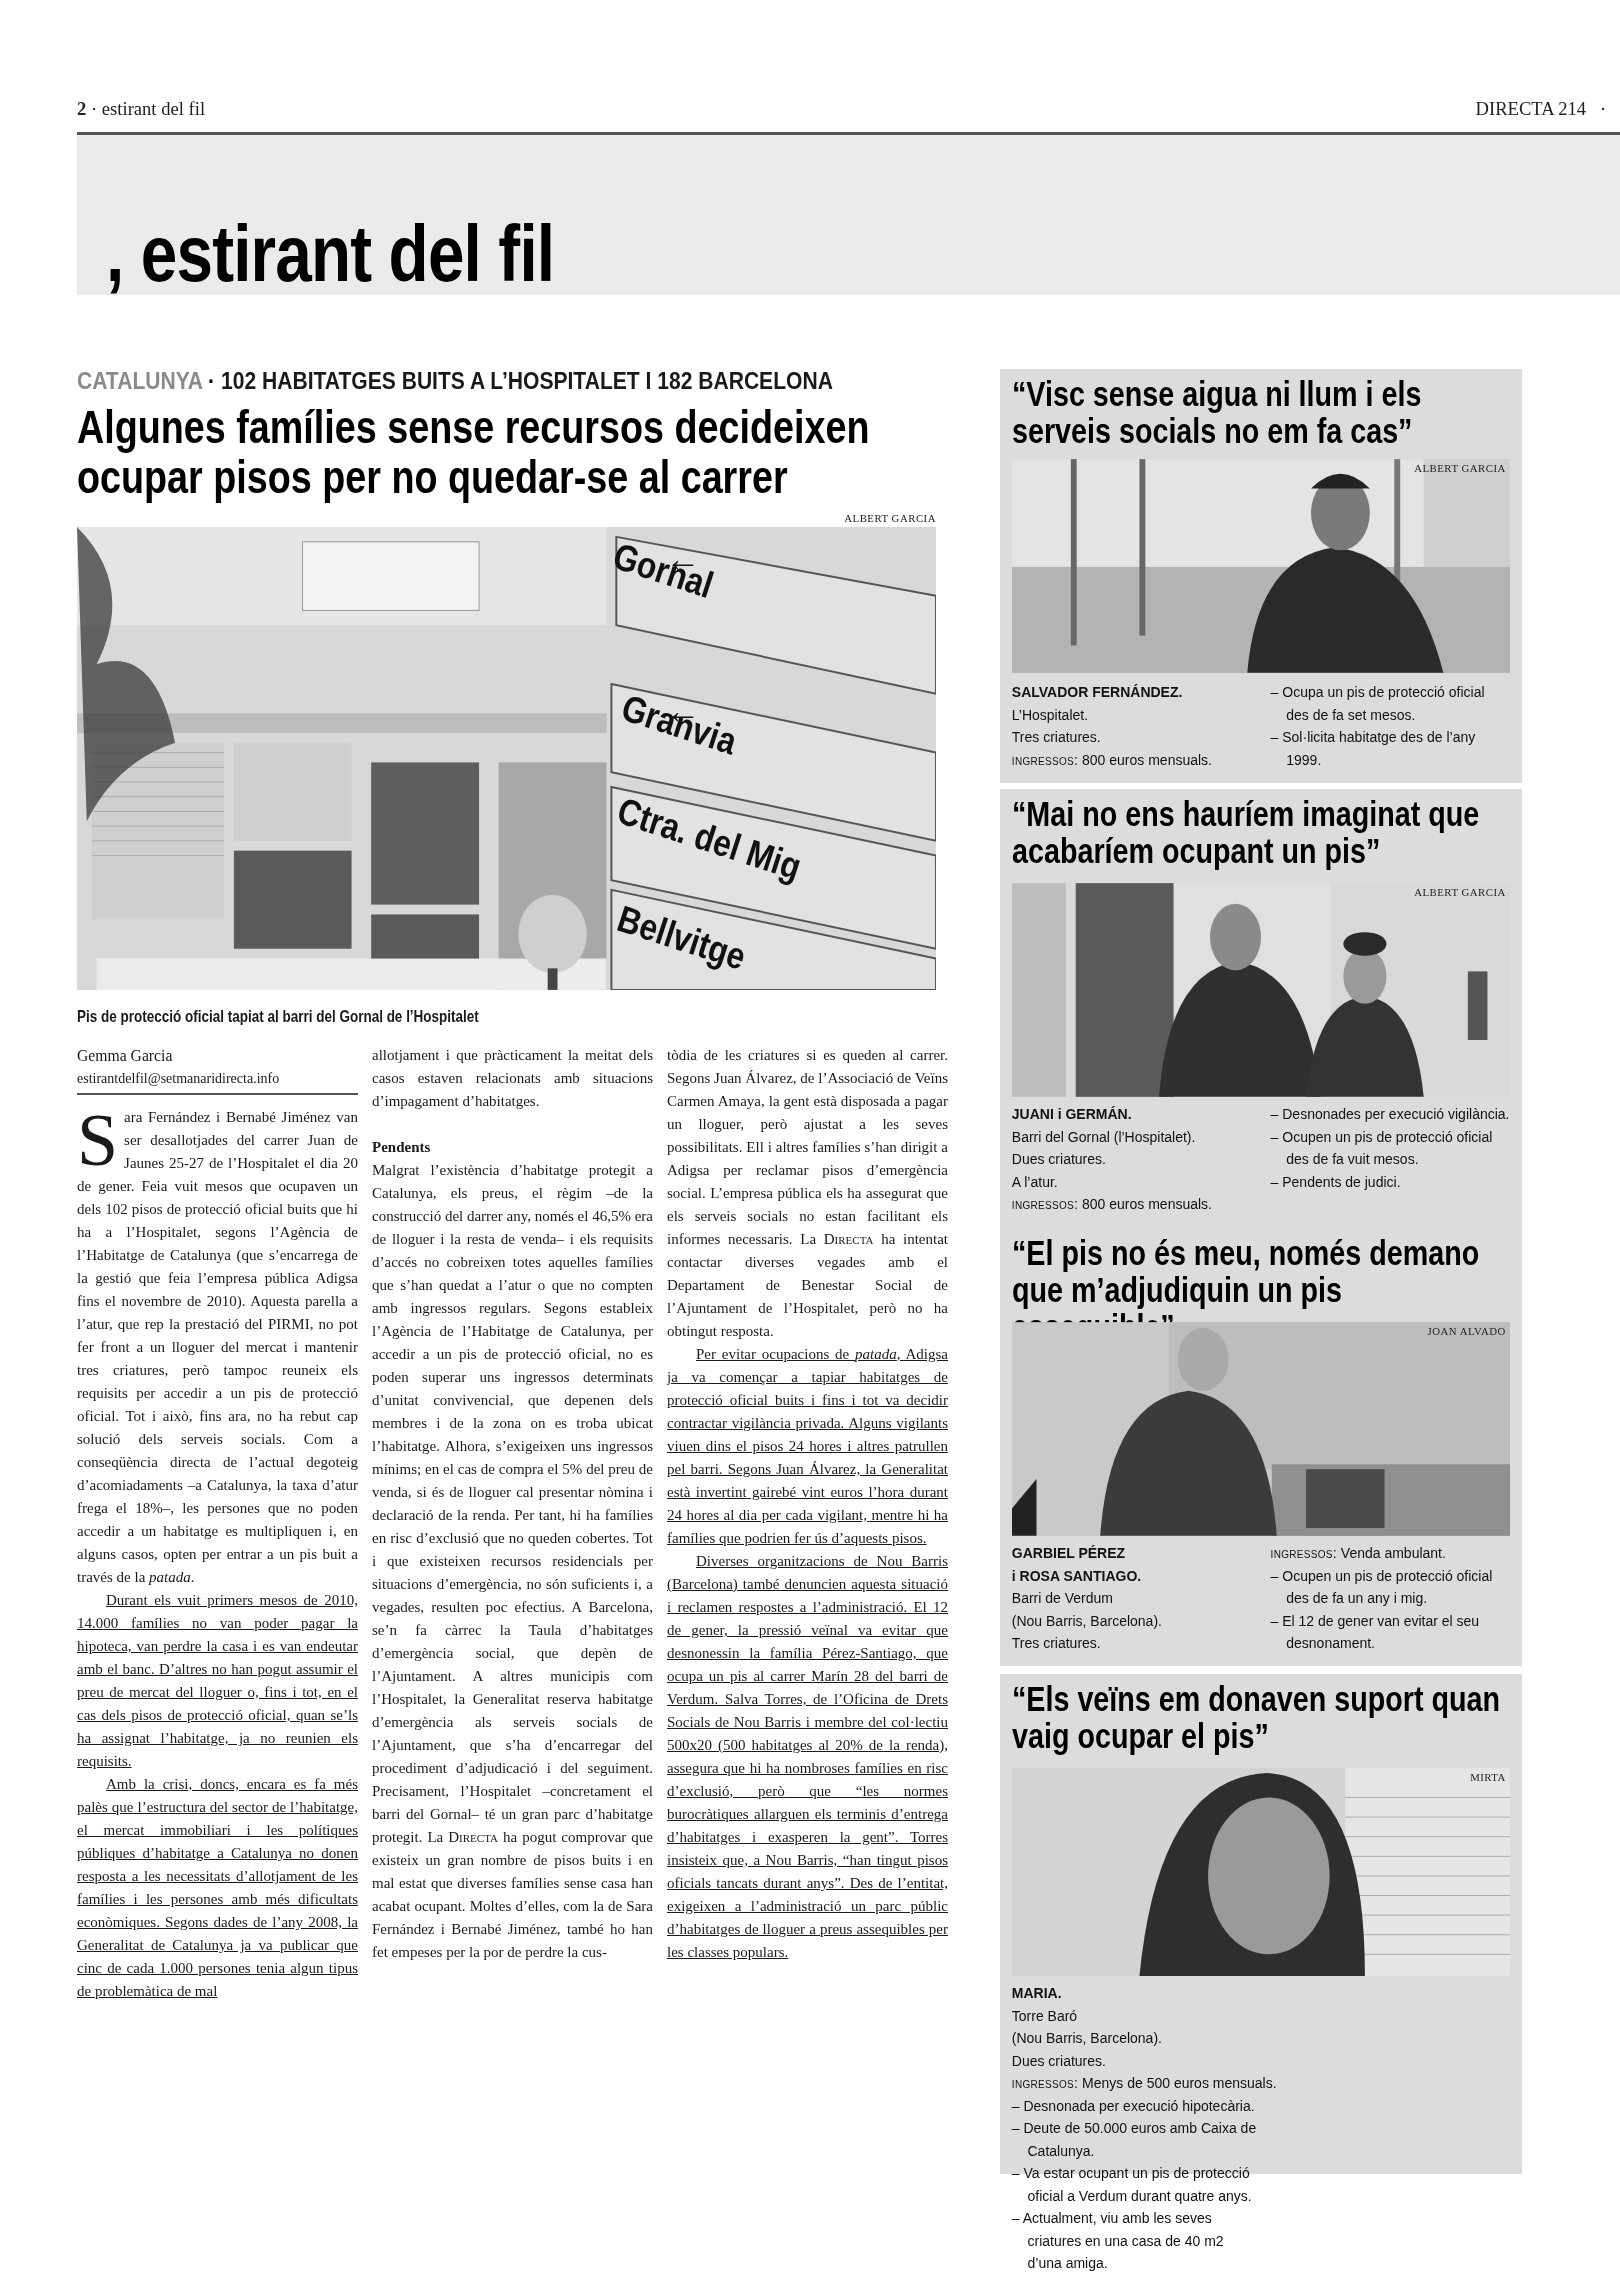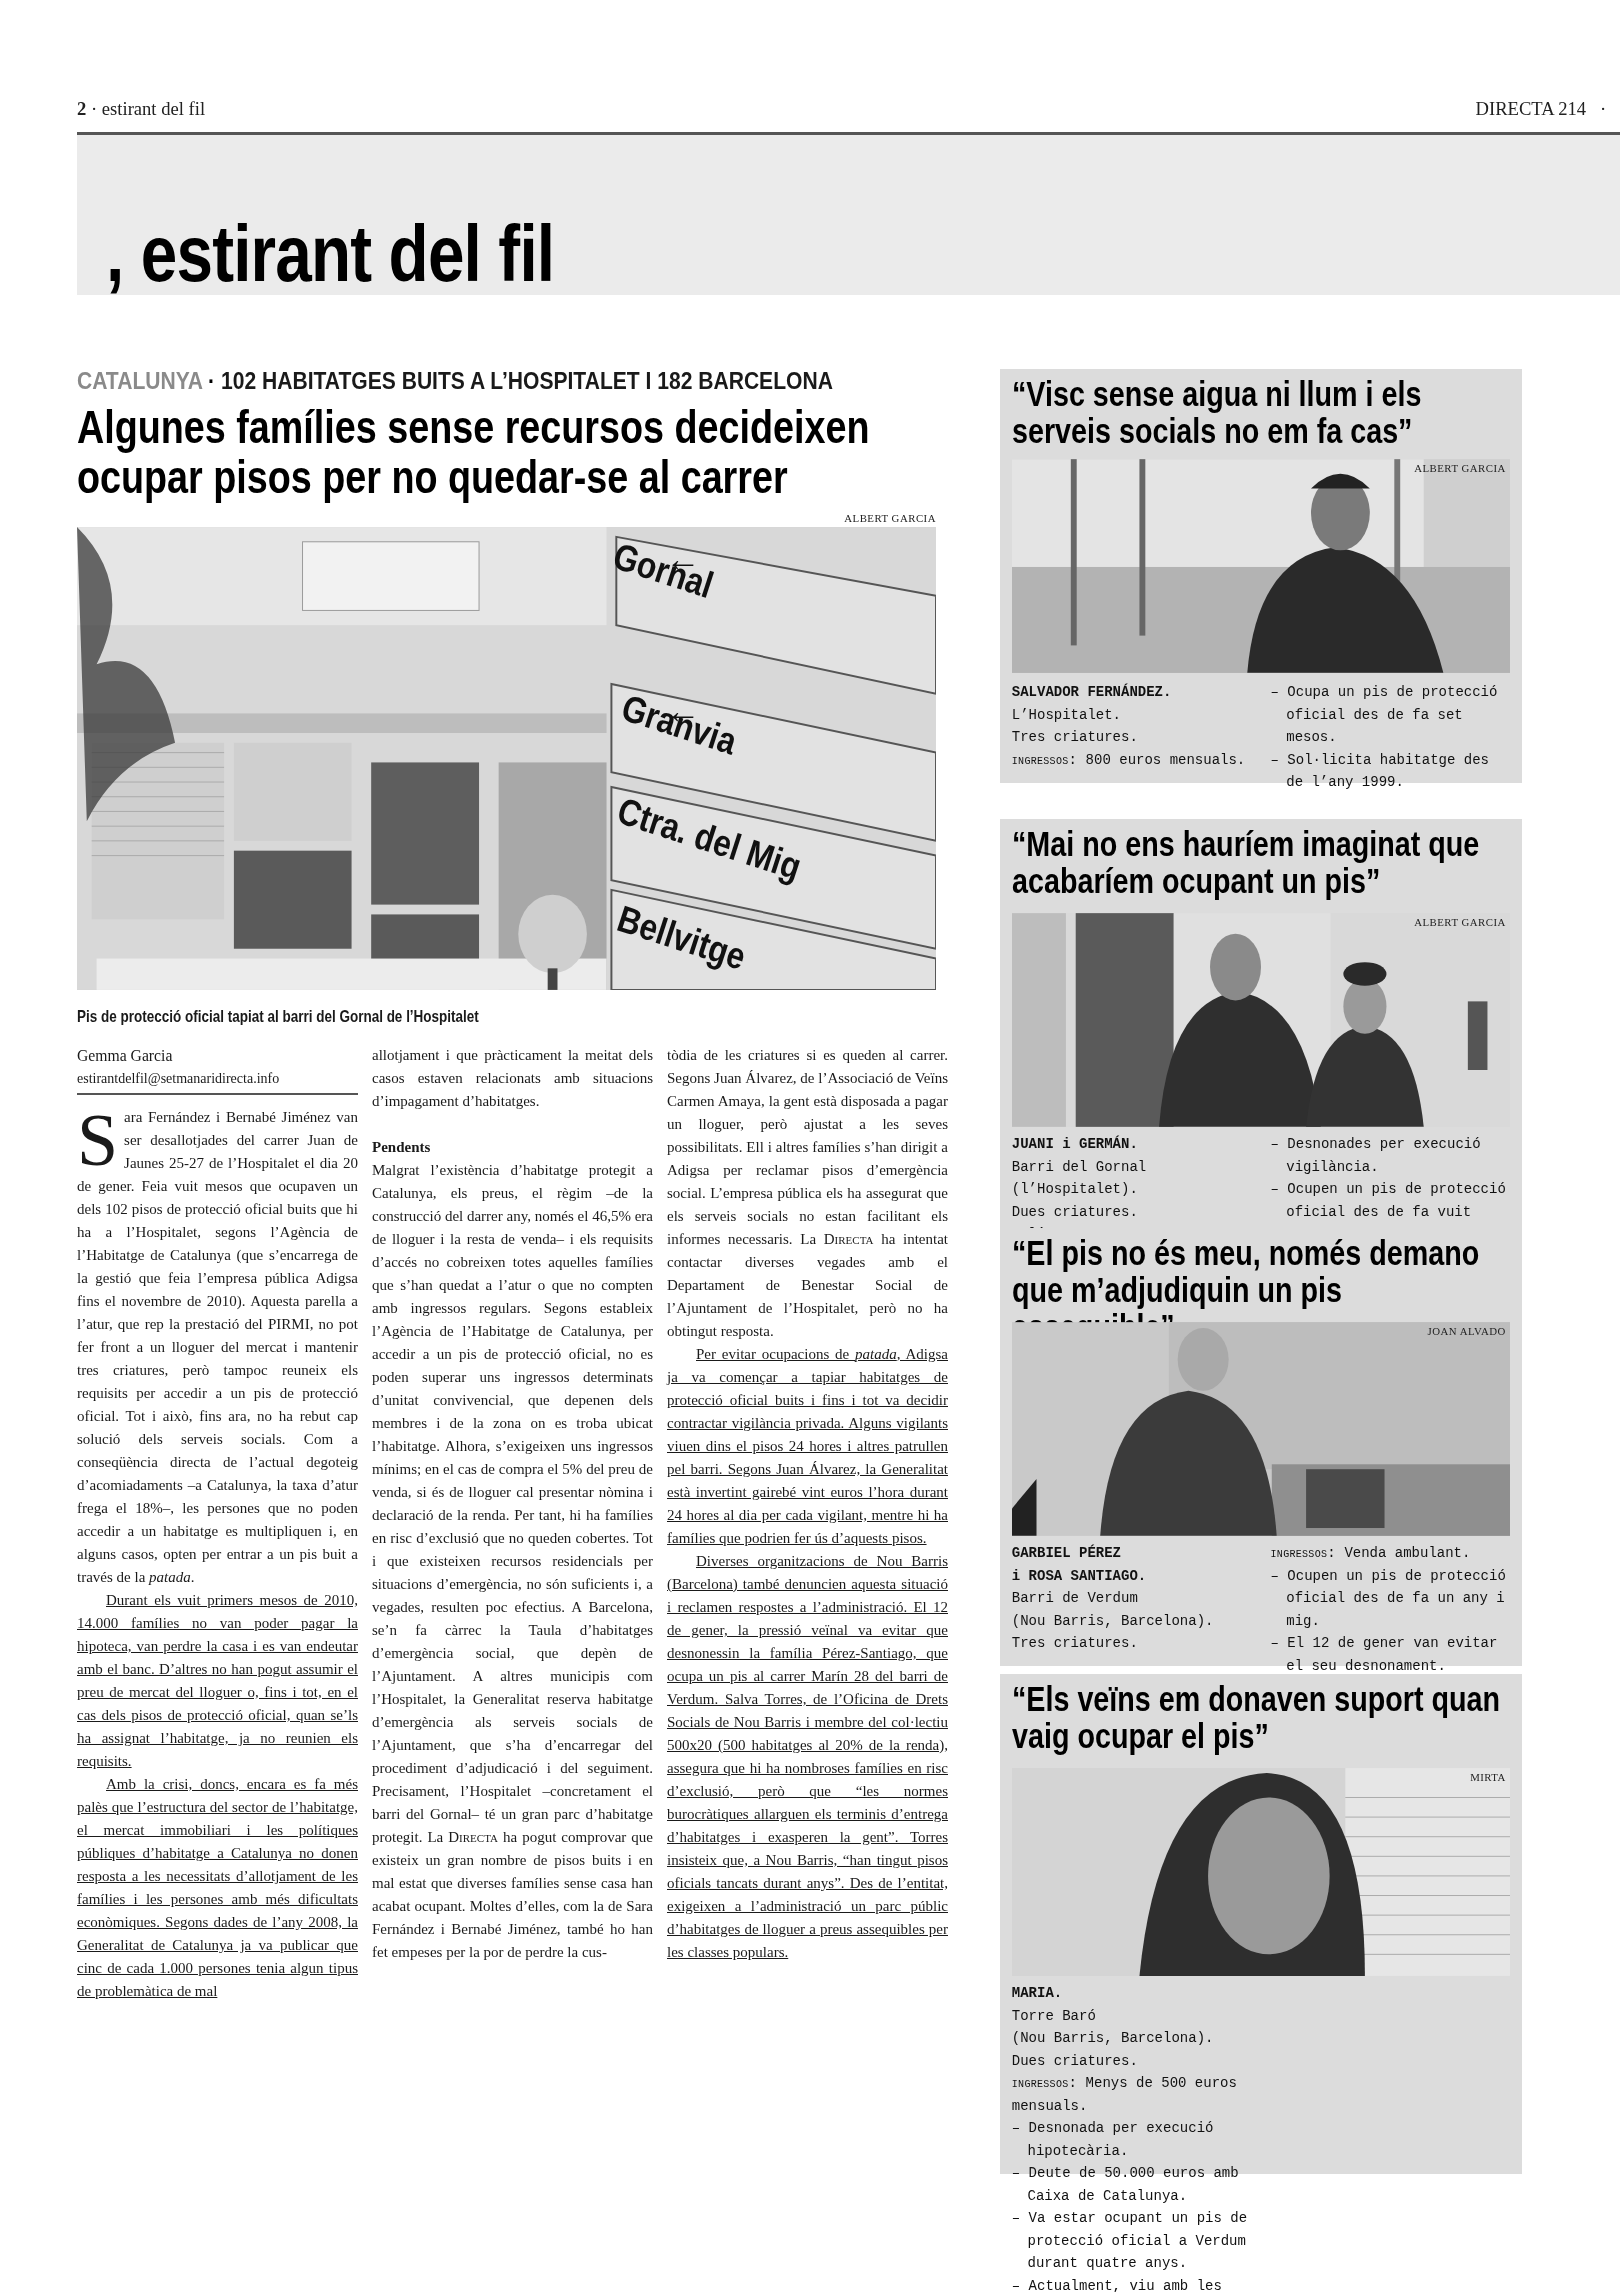--- a/index.html
+++ b/index.html
@@ -35,27 +35,27 @@
   .col p.indent { text-indent: 29px; text-decoration: underline; }
   .col h4 { font-family: "Liberation Serif", serif; font-weight: bold; font-size: 15px; line-height: 23px; margin-top: 22.5px; }
   .col1 { left: 77px; top: 1106px; }
   .col2 { left: 372px; top: 1044px; }
   .col3 { left: 667px; top: 1044px; }
   .dropcap { float: left; font-size: 74px; line-height: 61px; margin: 3.9px 5.9px 0 0; font-family: "Liberation Serif", serif; }
   .smallcaps { font-variant: small-caps; }
 
   .sidebar { position: absolute; left: 1000px; width: 522px; background: #dcdcdc; }
   .sb1 { top: 369px; height: 414px; padding-left: 40px; }
-  .sb2 { top: 819px; height: 532px; }
+  .sb2 { top: 789px; height: 532px; }
   .sb3 { top: 1228px; height: 438px; }
   .sb4 { top: 1674px; height: 500px; }
   .quote { position: absolute; left: 11.8px; top: 5.9px; width: 608px; font-family: "Liberation Sans", sans-serif; font-weight: bold; font-size: 35px; line-height: 37px; transform: scaleX(0.82); transform-origin: left top; color: #000; }
   .sb-photo { position: absolute; left: 11.8px; width: 498px; overflow: hidden; }
   .sb-photo .credit { position: absolute; right: 3.9px; top: 2.9px; z-index: 2; }
-  .facts { position: absolute; left: 11.8px; width: 498px; display: flex; font-family: Liberation Mono, monospace; font-size: 14px; line-height: 22.5px; color: #111; }
+  .facts { position: absolute; left: 11.8px; width: 498px; display: flex; font-family: Liberation Sans, sans-serif; font-size: 14px; line-height: 22.5px; color: #111; }
   .facts .fcol { width: 265px; }
   .facts .fcol2 { width: 245px; }
   .facts .name { font-weight: bold; }
   .facts .lbl { font-variant: small-caps; text-transform: lowercase; letter-spacing: 0.3px; }
   .facts .dash { padding-left: 15.7px; text-indent: -15.7px; }
 </style>
 </head>
 <body>
 
 <div class="folio folio-left">

